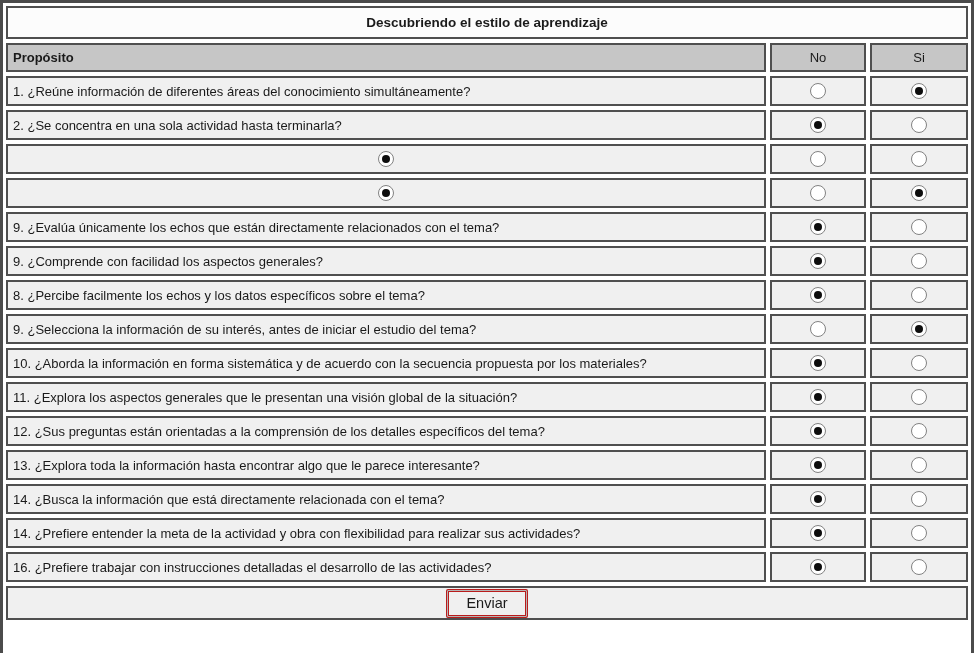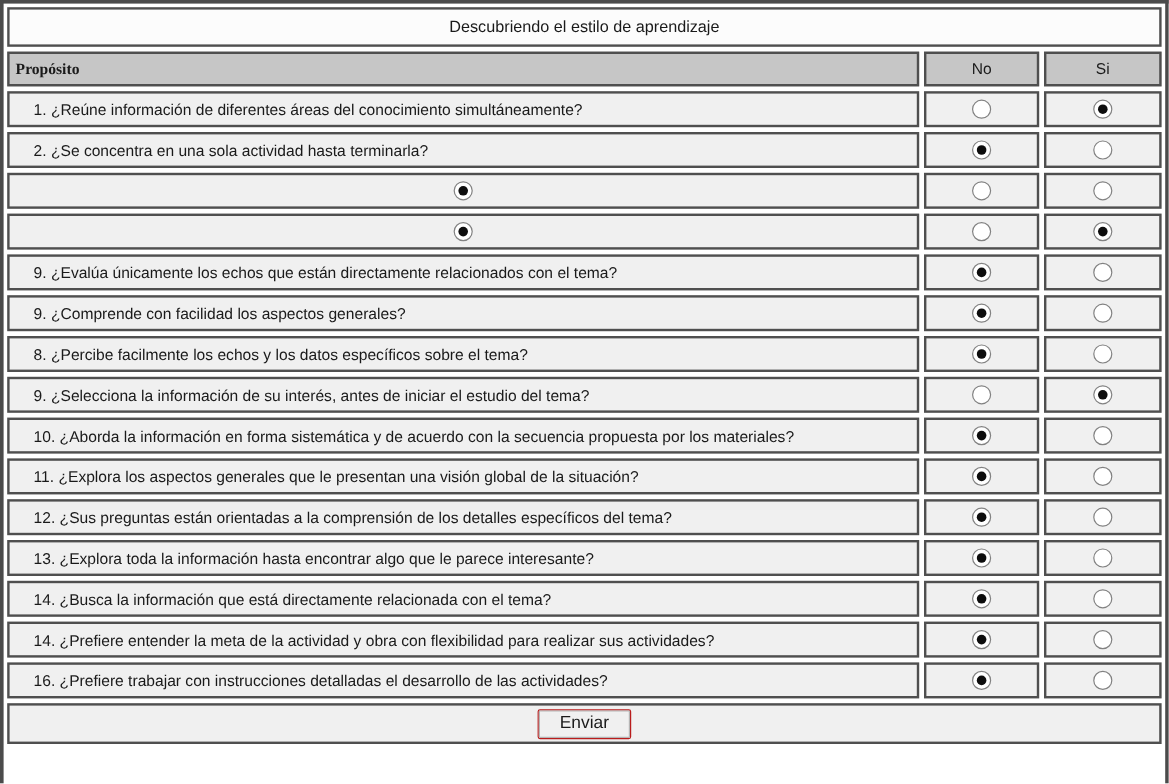--- a/index.html
+++ b/index.html
@@ -27,36 +27,35 @@
     background: #f0f0f0;
     display: flex;
     align-items: center;
     font-size: 13px;
   }
   .span-all { grid-column: 1 / 4; }
   .title-cell {
     background: #fcfcfc;
     height: 33px;
     justify-content: center;
-    font-weight: normal;
+    font-weight: bold;
     font-size: 13.5px;
   }
   .header-cell {
     background: #c6c6c6;
     height: 29px;
   }
   .header-proposito {
     font-weight: bold;
     padding-left: 5px;
-    font-family: Liberation Serif, serif;
   }
   .header-center { justify-content: center; }
   .question-cell {
     height: 30px;
-    padding-left: 20px;
+    padding-left: 5px;
     white-space: nowrap;
     overflow: hidden;
   }
   .radio-cell {
     height: 30px;
     justify-content: center;
   }
   .radio {
     width: 16px;
     height: 16px;
@@ -79,21 +78,21 @@
   }
   .submit-cell {
     height: 34px;
     justify-content: center;
   }
   .submit-btn {
     font-family: "Liberation Sans", "DejaVu Sans", sans-serif;
     font-size: 14.5px;
     color: #1a1a1a;
     background: #f0f0f0;
-    border: 1px solid #b91c1c;
+    border: 3px solid #b91c1c;
     outline: 1px solid #b5b5b5;
     outline-offset: -2px;
     padding: 3px 17px 4px 17px;
     border-radius: 2px;
   }
 </style>
 </head>
 <body>
 
 <div class="form-table">

